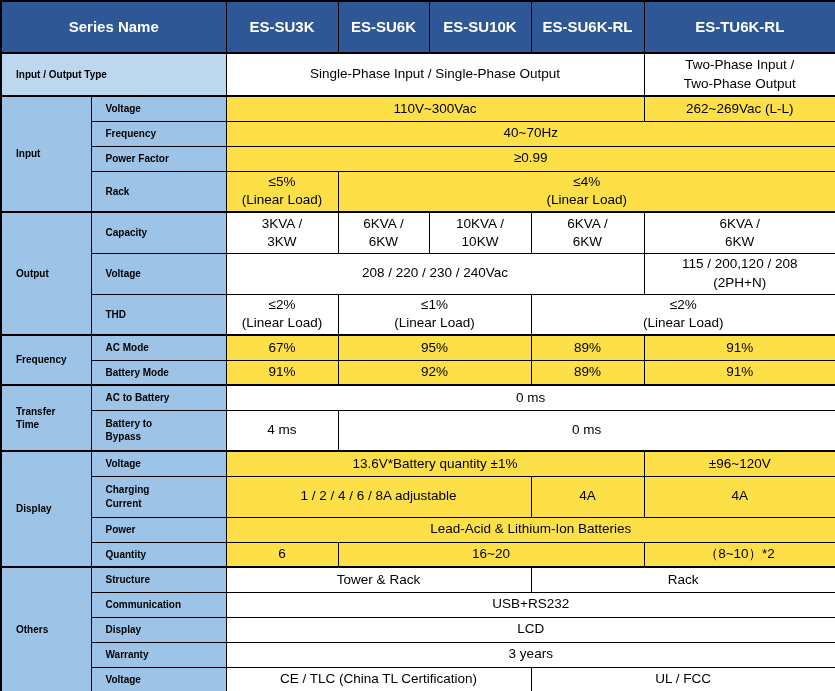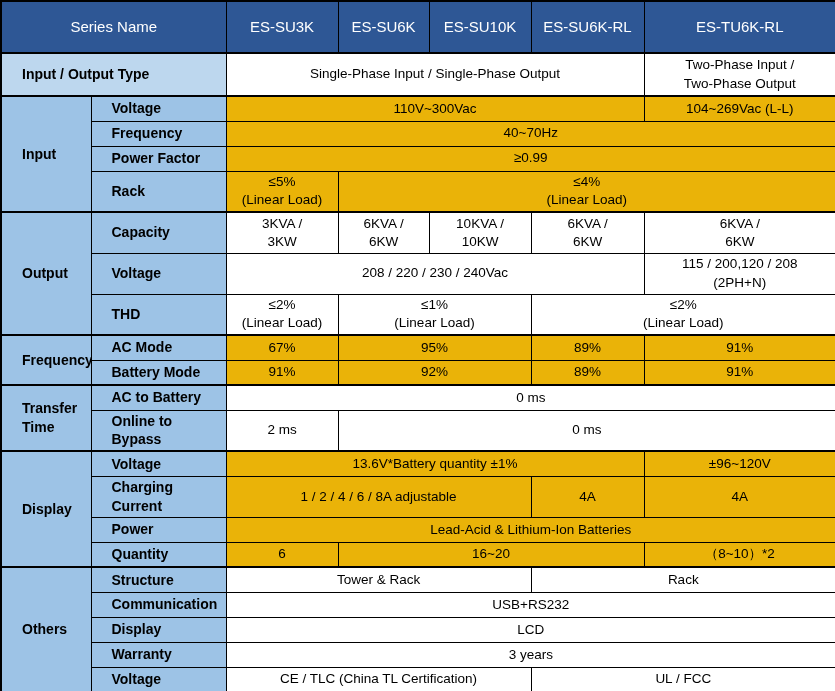--- a/index.html
+++ b/index.html
@@ -1,29 +1,29 @@
 <!DOCTYPE html>
 <html><head>
 <meta charset="utf-8">
 <style>
   html,body{margin:0;padding:0;background:#fff;}
   body{width:835px;font-family:"Liberation Sans",sans-serif;color:#000;}
   table{border-collapse:collapse;table-layout:fixed;width:835px;border:2px solid #000;}
   th,td{border:1px solid #000;padding:1px 4px;font-size:13.5px;line-height:1.35;
         text-align:center;vertical-align:middle;white-space:pre-line;overflow:hidden;}
   
-  tr.r-head th{background:#2E5795;color:#fff;font-weight:400;font-size:15px;
+  tr.r-head th{background:#2E5795;color:#fff;font-weight:700;font-size:15px;
                border-bottom:2px solid #000;}
   
-  td.grp,td.lab{background:#9DC3E6;font-weight:700;font-size:14px;text-align:left;
-                padding-left:20px;}
+  td.grp,td.lab{background:#9DC3E6;font-weight:700;font-size:10px;text-align:left;
+                padding-left:14px;}
   td.lab.io{background:#BDD7EE;}
   
   td.dat{background:#FFFFFF;}
-  td.dat.g{background:#eab308;}
+  td.dat.g{background:#fde047;}
   
   tr.sec td{border-top:2px solid #000;}
   
   tr.r-head{height:52px;}
   tr.r-io{height:43px;}
   tr.r-s{height:25px;}
   tr.r-l{height:41px;}
 </style>
 </head>
 <body>
@@ -53,21 +53,21 @@
     <td class="lab io" colspan="2">Input / Output Type</td>
     <td class="dat" colspan="4">Single-Phase Input / Single-Phase Output</td>
     <td class="dat">Two-Phase Input /
 Two-Phase Output</td>
   </tr>
 
   <tr class="r-s sec">
     <td class="grp" rowspan="4">Input</td>
     <td class="lab">Voltage</td>
     <td class="dat g" colspan="4">110V~300Vac</td>
-    <td class="dat g">104~269Vac (L-L)</td>
+    <td class="dat g">262~269Vac (L-L)</td>
   </tr>
   <tr class="r-s">
     <td class="lab">Frequency</td>
     <td class="dat g" colspan="5">40~70Hz</td>
   </tr>
   <tr class="r-s">
     <td class="lab">Power Factor</td>
     <td class="dat g" colspan="5">≥0.99</td>
   </tr>
   <tr class="r-l">
@@ -124,23 +124,23 @@
     <td class="dat g">91%</td>
   </tr>
 
   <tr class="r-s sec">
     <td class="grp" rowspan="2">Transfer
 Time</td>
     <td class="lab">AC to Battery</td>
     <td class="dat" colspan="5">0 ms</td>
   </tr>
   <tr class="r-l">
-    <td class="lab">Online to
+    <td class="lab">Battery to
 Bypass</td>
-    <td class="dat">2 ms</td>
+    <td class="dat">4 ms</td>
     <td class="dat" colspan="4">0 ms</td>
   </tr>
 
   <tr class="r-s sec">
     <td class="grp" rowspan="4">Display</td>
     <td class="lab">Voltage</td>
     <td class="dat g" colspan="4">13.6V*Battery quantity ±1%</td>
     <td class="dat g">±96~120V</td>
   </tr>
   <tr class="r-l">

